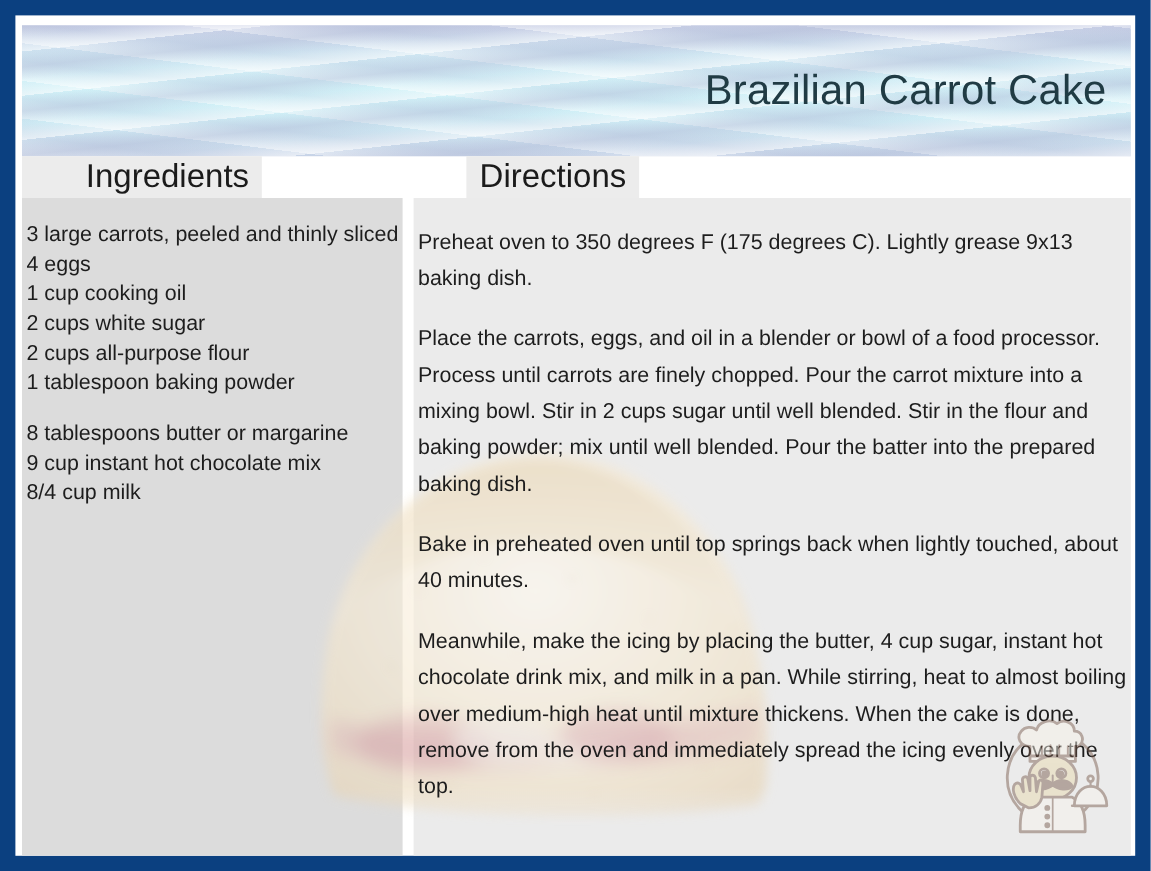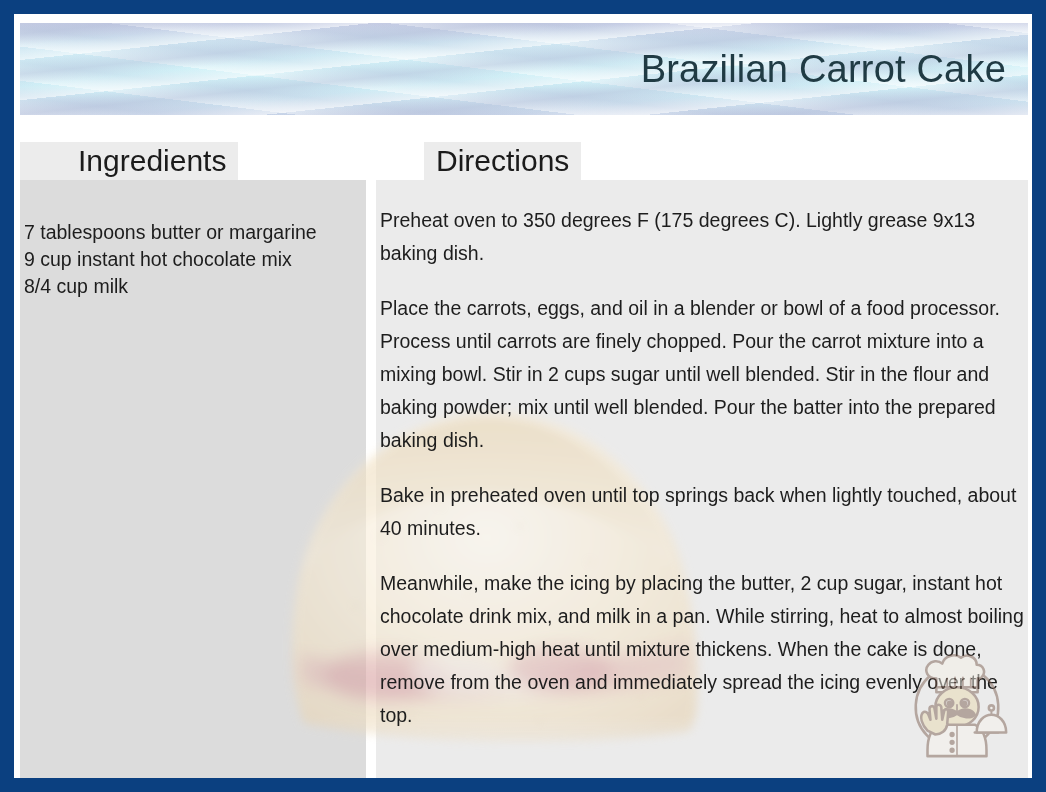--- a/index.html
+++ b/index.html
@@ -20,21 +20,21 @@
     left:14px; top:14px;
     width:1018px; height:764px;
     background:#ffffff;
     overflow:hidden;
   }
 
   
   .banner {
     position:absolute;
     left:6px; top:9px;
-    width:1008px; height:92px;
+    width:1008px; height:119px;
     background:
       repeating-linear-gradient(-6deg,
         rgba(255,255,255,0.55) 0px,
         rgba(255,255,255,0.0) 14px,
         rgba(176,186,214,0.40) 26px,
         rgba(255,255,255,0.0) 40px),
       repeating-linear-gradient(7deg,
         rgba(255,255,255,0.45) 0px,
         rgba(190,200,222,0.22) 18px,
         rgba(255,255,255,0.0) 34px),
@@ -229,33 +229,41 @@
         <circle cx="210" cy="208" r="2.5" fill="#c9ab7e"></circle>
         <circle cx="356" cy="232" r="3" fill="#c9ab7e"></circle>
         <circle cx="150" cy="330" r="3" fill="#c9ab7e"></circle>
         <circle cx="280" cy="336" r="2.5" fill="#c9ab7e"></circle>
         <circle cx="380" cy="312" r="3" fill="#c9ab7e"></circle>
       </g>
     </svg>
   </div>
 
   <div class="text-layer ing-text">
+    <div>
+      <div class="ing-line">3 large carrots, peeled and thinly sliced</div>
+      <div class="ing-line">4 eggs</div>
+      <div class="ing-line">1 cup cooking oil</div>
+      <div class="ing-line">2 cups white sugar</div>
+      <div class="ing-line">2 cups all-purpose flour</div>
+      <div class="ing-line">1 tablespoon baking powder</div>
+    </div>
     <div class="ing-gap"></div>
     <div>
-      <div class="ing-line">7 tablespoons butter or margarine</div>
+      <div class="ing-line">8 tablespoons butter or margarine</div>
       <div class="ing-line">9 cup instant hot chocolate mix</div>
       <div class="ing-line">8/4 cup milk</div>
     </div>
   </div>
 
   <div class="text-layer dir-text">
     <p class="dir-para">Preheat oven to 350 degrees F (175 degrees C). Lightly grease 9x13 baking dish.</p>
     <p class="dir-para">Place the carrots, eggs, and oil in a blender or bowl of a food processor. Process until carrots are finely chopped. Pour the carrot mixture into a mixing bowl. Stir in 2 cups sugar until well blended. Stir in the flour and baking powder; mix until well blended. Pour the batter into the prepared baking dish.</p>
     <p class="dir-para">Bake in preheated oven until top springs back when lightly touched, about 40 minutes.</p>
-    <p class="dir-para">Meanwhile, make the icing by placing the butter, 2 cup sugar, instant hot chocolate drink mix, and milk in a pan. While stirring, heat to almost boiling over medium-high heat until mixture thickens. When the cake is done, remove from the oven and immediately spread the icing evenly over the top.</p>
+    <p class="dir-para">Meanwhile, make the icing by placing the butter, 4 cup sugar, instant hot chocolate drink mix, and milk in a pan. While stirring, heat to almost boiling over medium-high heat until mixture thickens. When the cake is done, remove from the oven and immediately spread the icing evenly over the top.</p>
   </div>
 
   <svg class="chef-logo" viewBox="0 0 120 120" xmlns="http://www.w3.org/2000/svg">
     <g stroke="#7a5c4e" stroke-width="2.6" fill="none" stroke-linecap="round" stroke-linejoin="round">
 
       <path d="M33,30 A 42 42 0 1 0 87,30"></path>
 
       <path d="M39,47 L39,33 C 30,33 26,25 31,19 C 34,15 41,14 45,18
                C 47,10 58,7 64,12 C 70,7 80,11 80,19
                C 87,19 90,27 85,32 C 83,34 81,33 81,33 L81,47 Z" fill="#f6f2e8"></path>

